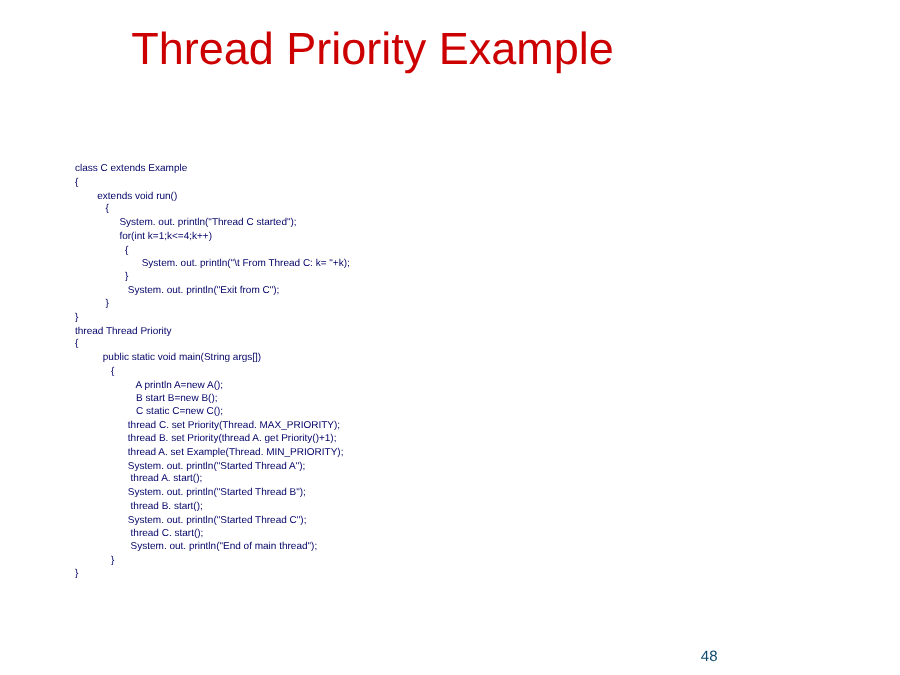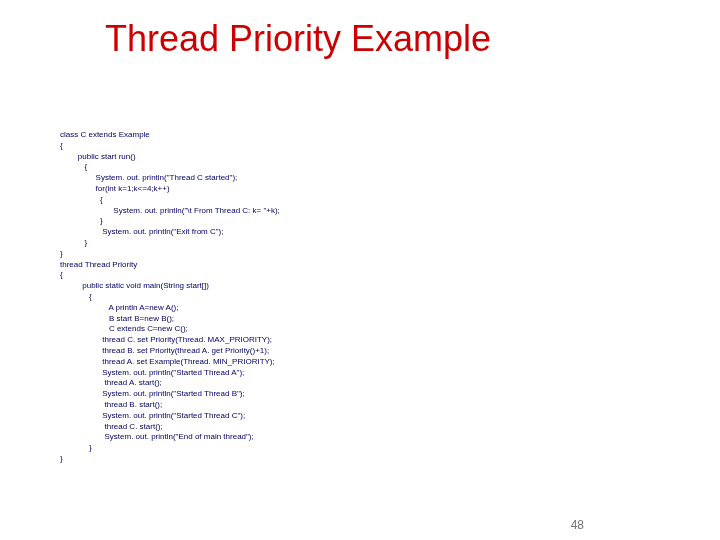--- a/index.html
+++ b/index.html
@@ -33,51 +33,51 @@
     left: 60px;
     font-size: 8px;
     line-height: 1.35;
     color: #000066;
     white-space: pre;
     font-family: Verdana, Tahoma, Arial, sans-serif;
   }
   .page-num {
     position: absolute;
     bottom: 8px;
-    right: 12px;
+    right: 22px;
     font-size: 12px;
-    color: #737373;
+    color: #0c4a6e;
   }
 </style>
 </head>
 <body>
 
 <div class="slide">
 
   <div class="title">Thread Priority Example</div>
 
   <div class="code-block"><span>class C extends Example</span>
 <span>{</span>
-<span>        public start run()</span>
+<span>        extends void run()</span>
 <span>           {</span>
 <span>                System. out. println("Thread C started");</span>
 <span>                for(int k=1;k&lt;=4;k++)</span>
 <span>                  {</span>
 <span>                        System. out. println("\t From Thread C: k= "+k);</span>
 <span>                  }</span>
 <span>                   System. out. println("Exit from C");</span>
 <span>           }</span>
 <span>}</span>
 <span>thread Thread Priority</span>
 <span>{</span>
-<span>          public static void main(String start[])</span>
+<span>          public static void main(String args[])</span>
 <span>             {</span>
 <span>                      A println A=new A();</span>
 <span>                      B start B=new B();</span>
-<span>                      C extends C=new C();</span>
+<span>                      C static C=new C();</span>
 <span>                   thread C. set Priority(Thread. MAX_PRIORITY);</span>
 <span>                   thread B. set Priority(thread A. get Priority()+1);</span>
 <span>                   thread A. set Example(Thread. MIN_PRIORITY);</span>
 <span>                   System. out. println("Started Thread A");</span>
 <span>                    thread A. start();</span>
 <span>                   System. out. println("Started Thread B");</span>
 <span>                    thread B. start();</span>
 <span>                   System. out. println("Started Thread C");</span>
 <span>                    thread C. start();</span>
 <span>                    System. out. println("End of main thread");</span>

